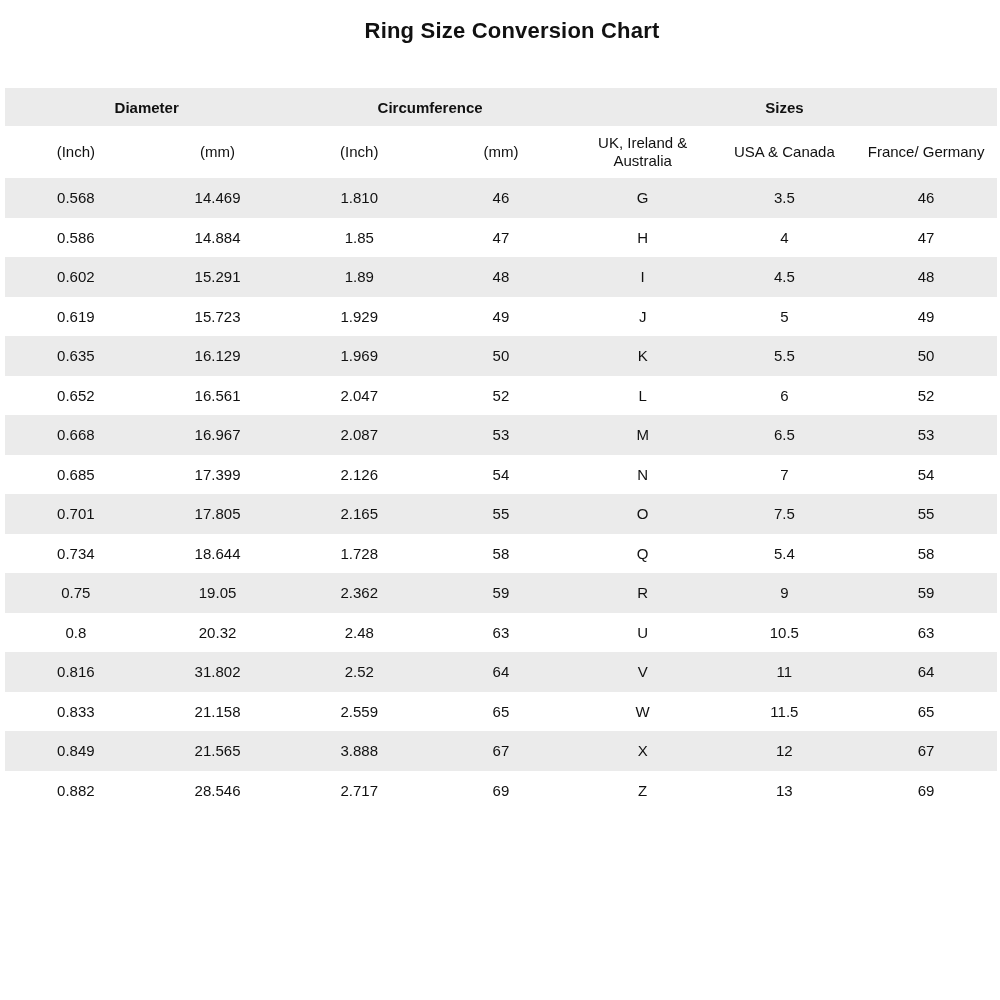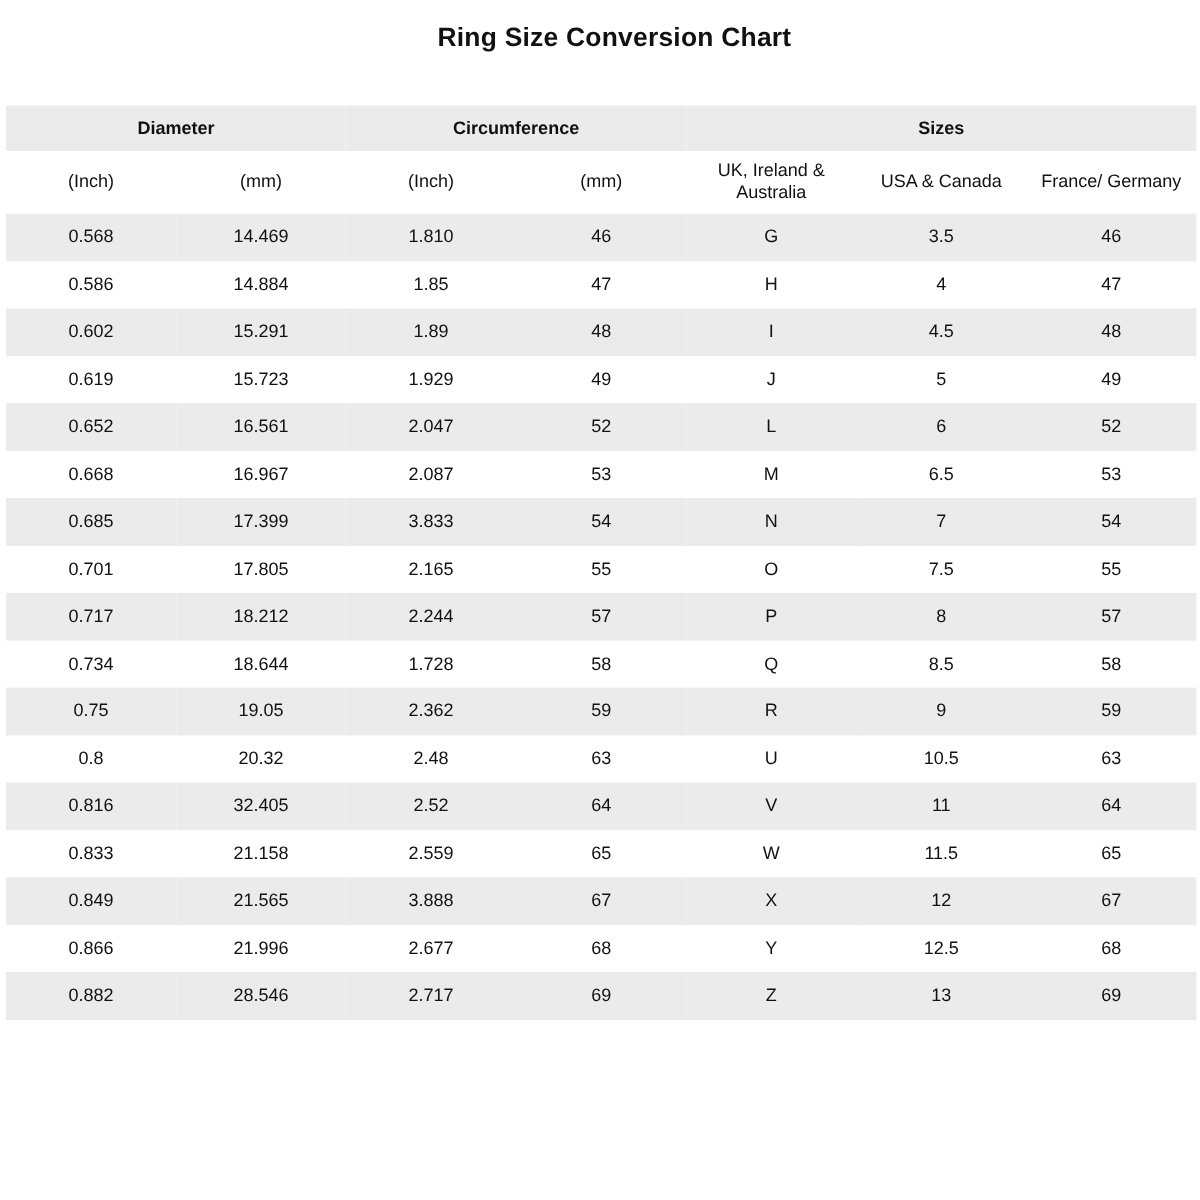--- a/index.html
+++ b/index.html
@@ -126,71 +126,71 @@
       <tr>
         <td>0.619</td>
         <td>15.723</td>
         <td>1.929</td>
         <td>49</td>
         <td>J</td>
         <td>5</td>
         <td>49</td>
       </tr>
       <tr>
+        <td>0.635</td>
+        <td>16.129</td>
+        <td>1.969</td>
+        <td>50</td>
+        <td>K</td>
+        <td>5.5</td>
+        <td>50</td>
+      </tr>
+      <tr>
         <td>0.652</td>
         <td>16.561</td>
         <td>2.047</td>
         <td>52</td>
         <td>L</td>
         <td>6</td>
         <td>52</td>
       </tr>
       <tr>
         <td>0.668</td>
         <td>16.967</td>
         <td>2.087</td>
         <td>53</td>
         <td>M</td>
         <td>6.5</td>
         <td>53</td>
       </tr>
       <tr>
         <td>0.685</td>
         <td>17.399</td>
-        <td>3.833</td>
+        <td>2.126</td>
         <td>54</td>
         <td>N</td>
         <td>7</td>
         <td>54</td>
       </tr>
       <tr>
         <td>0.701</td>
         <td>17.805</td>
         <td>2.165</td>
         <td>55</td>
         <td>O</td>
         <td>7.5</td>
         <td>55</td>
       </tr>
       <tr>
-        <td>0.717</td>
-        <td>18.212</td>
-        <td>2.244</td>
-        <td>57</td>
-        <td>P</td>
-        <td>8</td>
-        <td>57</td>
-      </tr>
-      <tr>
         <td>0.734</td>
         <td>18.644</td>
         <td>1.728</td>
         <td>58</td>
         <td>Q</td>
-        <td>8.5</td>
+        <td>5.4</td>
         <td>58</td>
       </tr>
       <tr>
         <td>0.75</td>
         <td>19.05</td>
         <td>2.362</td>
         <td>59</td>
         <td>R</td>
         <td>9</td>
         <td>59</td>
@@ -199,21 +199,21 @@
         <td>0.8</td>
         <td>20.32</td>
         <td>2.48</td>
         <td>63</td>
         <td>U</td>
         <td>10.5</td>
         <td>63</td>
       </tr>
       <tr>
         <td>0.816</td>
-        <td>32.405</td>
+        <td>31.802</td>
         <td>2.52</td>
         <td>64</td>
         <td>V</td>
         <td>11</td>
         <td>64</td>
       </tr>
       <tr>
         <td>0.833</td>
         <td>21.158</td>
         <td>2.559</td>
@@ -225,29 +225,20 @@
       <tr>
         <td>0.849</td>
         <td>21.565</td>
         <td>3.888</td>
         <td>67</td>
         <td>X</td>
         <td>12</td>
         <td>67</td>
       </tr>
       <tr>
-        <td>0.866</td>
-        <td>21.996</td>
-        <td>2.677</td>
-        <td>68</td>
-        <td>Y</td>
-        <td>12.5</td>
-        <td>68</td>
-      </tr>
-      <tr>
         <td>0.882</td>
         <td>28.546</td>
         <td>2.717</td>
         <td>69</td>
         <td>Z</td>
         <td>13</td>
         <td>69</td>
       </tr>
     </tbody>
 </table>

